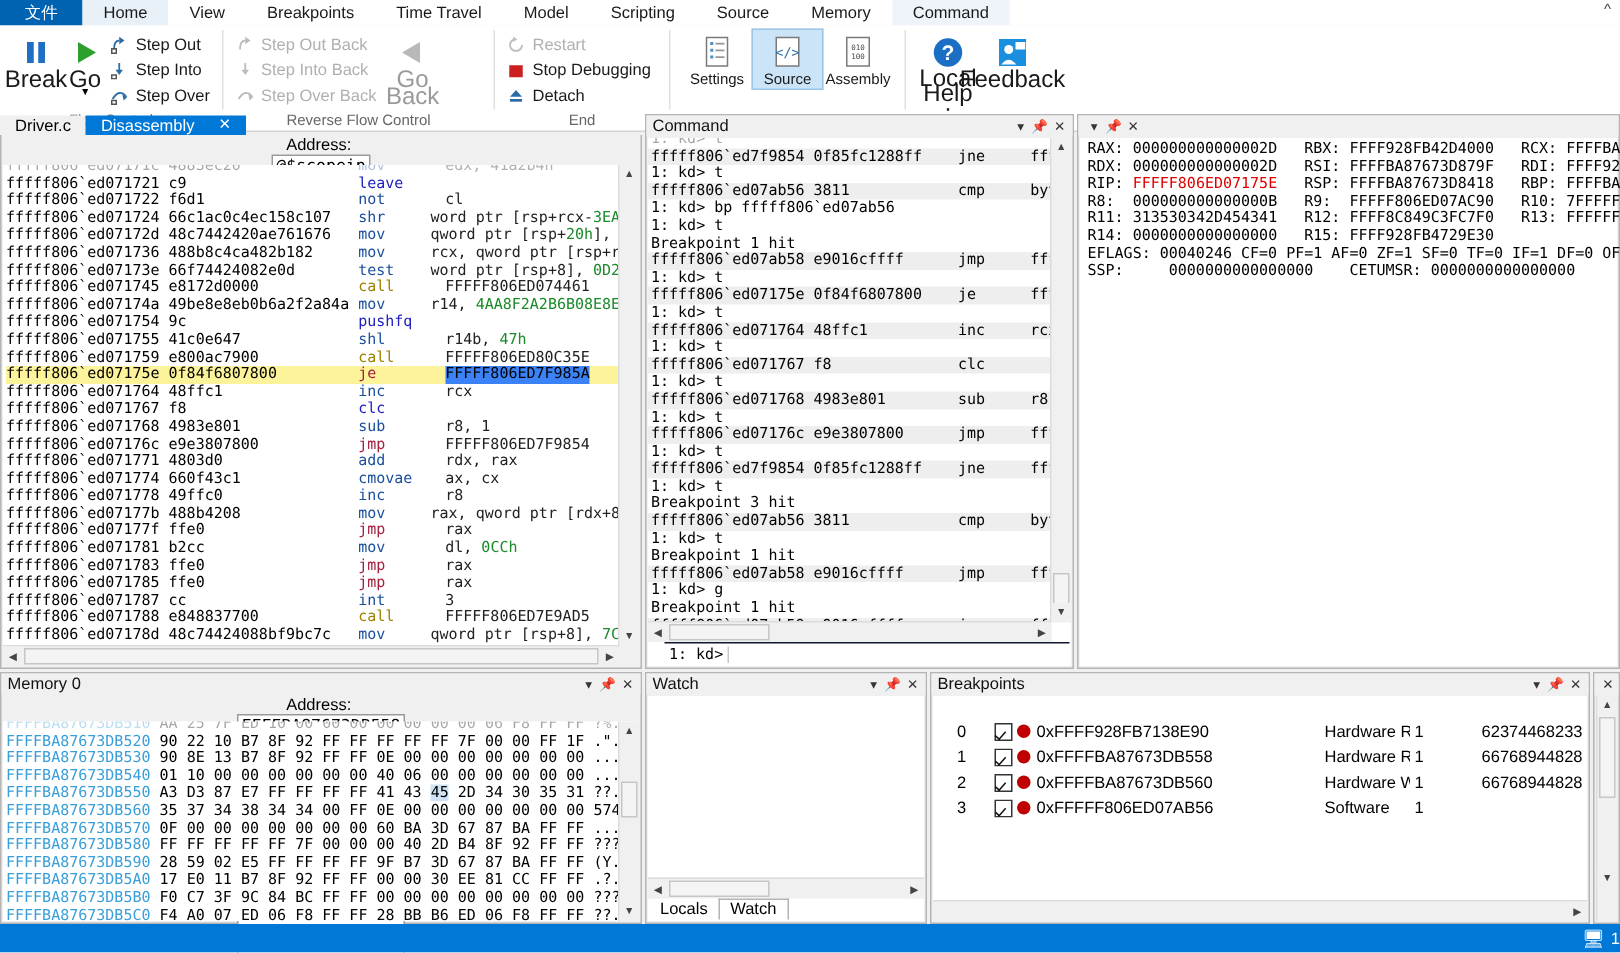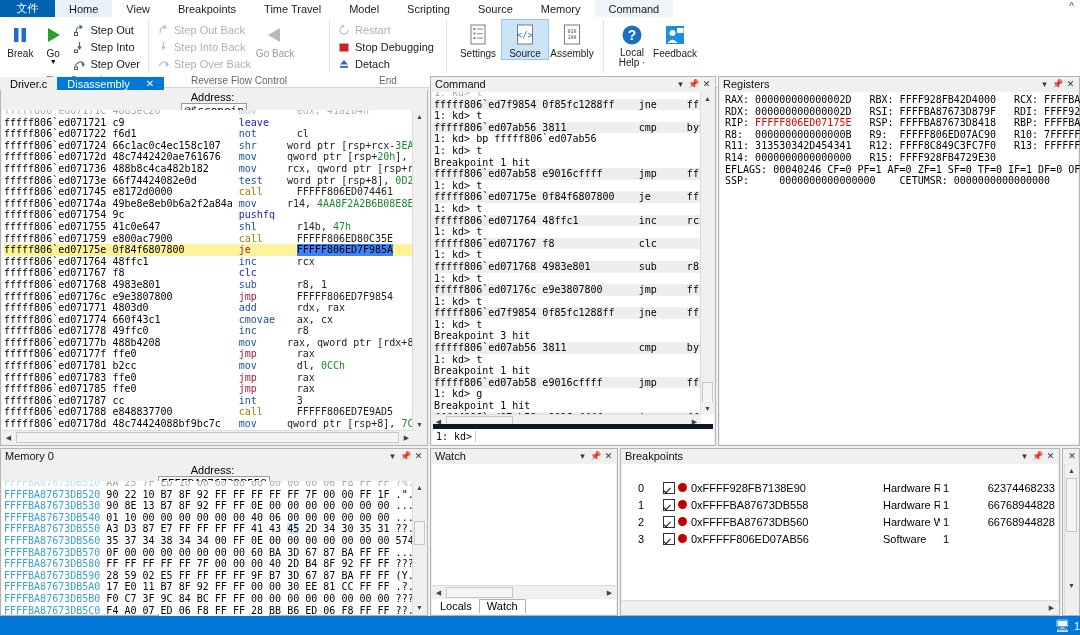--- a/index.html
+++ b/index.html
@@ -27,21 +27,21 @@
   .rgroup{position:relative;display:flex;flex-direction:column;padding:2px 4px 0 4px;}
   .rgroup .grow{display:flex;flex:1;align-items:flex-start;}
   .rgroup .glabel{
     height:12px;line-height:12px;text-align:center;font-size:10px;color:#666;
     border-top:0;
   }
   .rsep{width:1px;background:#e0e0e0;margin:3px 0 14px 0;}
 
   .bigbtn{width:40px;display:flex;flex-direction:column;align-items:center;padding-top:3px;cursor:default;}
   .bigbtn .ico{height:26px;display:flex;align-items:center;justify-content:center;}
-  .bigbtn .lbl{font-size:10px;color:#1a1a1a;text-align:center;line-height:11px;}
+  .bigbtn .lbl{font-size:16px;color:#1a1a1a;text-align:center;line-height:11px;}
   .stack{display:flex;flex-direction:column;justify-content:center;padding-top:2px;}
   .smbtn{display:flex;align-items:center;height:17px;padding:0 4px 0 2px;white-space:nowrap;}
   .smbtn .ico{width:16px;height:15px;display:flex;align-items:center;justify-content:center;}
   .smbtn .lbl{font-size:11px;color:#1a1a1a;padding-left:3px;}
   .smbtn.disabled .lbl{color:#b0b0b0;}
   .prefbtn{width:46px;display:flex;flex-direction:column;align-items:center;padding-top:3px;}
   .prefbtn.sel{background:#cce4f7;border:1px solid #9cc6e8;padding-top:2px;}
   .prefbtn .ico{height:26px;display:flex;align-items:center;justify-content:center;}
   .prefbtn .lbl{font-size:10px;color:#1a1a1a;}
 
@@ -80,22 +80,22 @@
   .mn-dkblue{color:#1a4f9c;}
   .mn-gold{color:#9c8200;}
   .mn-crim{color:#a52040;}
   .op-grn{color:#1a8a2a;}
   .op-blk{color:#222;}
   .op-sel{background:#3b82f6;}
 
   
   .cmd-line{height:11.6px;padding-left:2px;}
   .cmd-line.alt{background:#eeeeee;}
-  .cmdinput{position:absolute;left:1px;right:1px;bottom:1px;height:14px;display:flex;align-items:center;
-    background:#fff;border-top:5px solid #0f172a;}
+  .cmdinput{position:absolute;left:11px;right:1px;bottom:1px;height:14px;display:flex;align-items:center;
+    background:#fff;border-top:1px solid #0f172a;}
   .cmdinput .pfx{font-family:"DejaVu Sans Mono","Liberation Mono",monospace;font-size:10px;padding:0 3px;
     border-right:1px solid #c8c8c8;}
 
   
   .reg-line{height:11.6px;padding-left:3px;}
   .reg-rip{color:#e00000;}
 
   
   .mem-line{height:11.6px;}
   .mem-addr{color:#3a9fd8;}
@@ -421,21 +421,20 @@
       </div>
       <div class="cmdinput">
         <div class="pfx">1: kd&gt;</div>
         <div class="mono" style="flex:1;padding-left:3px"></div>
       </div>
     </div>
   </div>
 
   <div class="panel" style="left:718px;top:76px;width:362px;height:370px">
     <div class="ptitle">
-      <div class="t">Registers</div>
       <div class="pbtn">▾</div>
       <div class="pbtn">📌</div>
       <div class="pbtn">✕</div>
     </div>
     <div class="pbody">
       <div class="mono" id="reg-lines" style="position:absolute;left:2px;top:2px;right:2px"><div class="reg-line mono"><span>RAX: </span><span class="">000000000000002D</span><span>   </span><span>RBX: </span><span class="">FFFF928FB42D4000</span><span>   </span><span>RCX: </span><span class="">FFFFBA87673D855B</span></div><div class="reg-line mono"><span>RDX: </span><span class="">000000000000002D</span><span>   </span><span>RSI: </span><span class="">FFFFBA87673D879F</span><span>   </span><span>RDI: </span><span class="">FFFF928FB711E017</span></div><div class="reg-line mono"><span>RIP: </span><span class="reg-rip">FFFFF806ED07175E</span><span>   </span><span>RSP: </span><span class="">FFFFBA87673D8418</span><span>   </span><span>RBP: </span><span class="">FFFFBA87673D8A60</span></div><div class="reg-line mono"><span>R8:  </span><span class="">000000000000000B</span><span>   </span><span>R9:  </span><span class="">FFFFF806ED07AC90</span><span>   </span><span>R10: </span><span class="">7FFFFFFFFFFFFFFC</span></div><div class="reg-line mono"><span>R11: </span><span class="">313530342D454341</span><span>   </span><span>R12: </span><span class="">FFFF8C849C3FC7F0</span><span>   </span><span>R13: </span><span class="">FFFFFFFF800020A8</span></div><div class="reg-line mono"><span>R14: </span><span class="">0000000000000000</span><span>   </span><span>R15: </span><span class="">FFFF928FB4729E30</span></div><div class="reg-line mono">EFLAGS: 00040246 CF=0 PF=1 AF=0 ZF=1 SF=0 TF=0 IF=1 DF=0 OF=0</div><div class="reg-line mono">SSP:     0000000000000000    CETUMSR: 0000000000000000</div></div>
     </div>
   </div>
 
   <div class="panel" style="left:0;top:448px;width:428px;height:168px">

